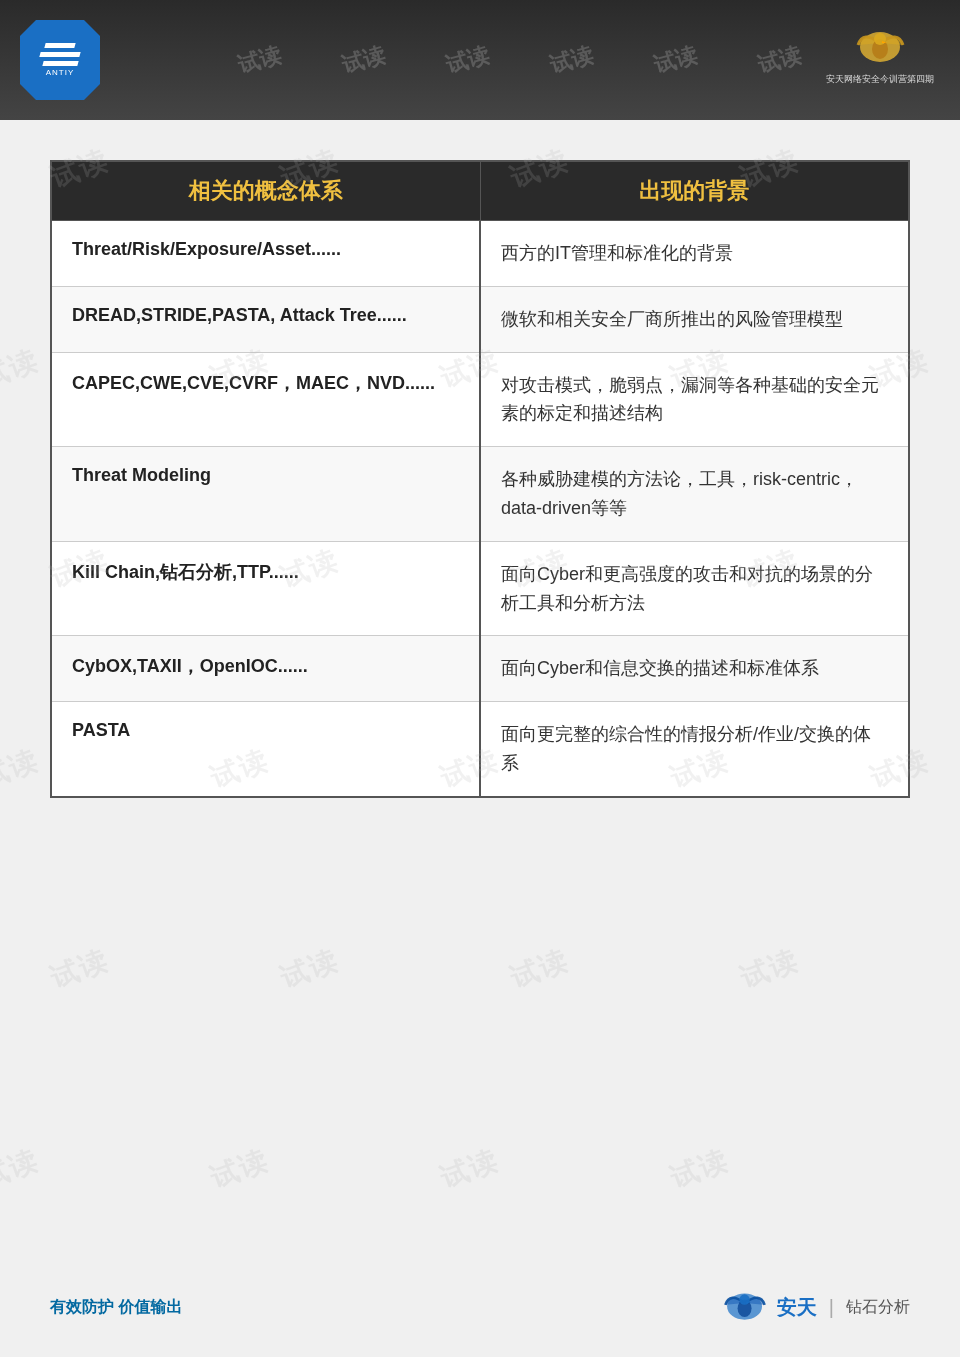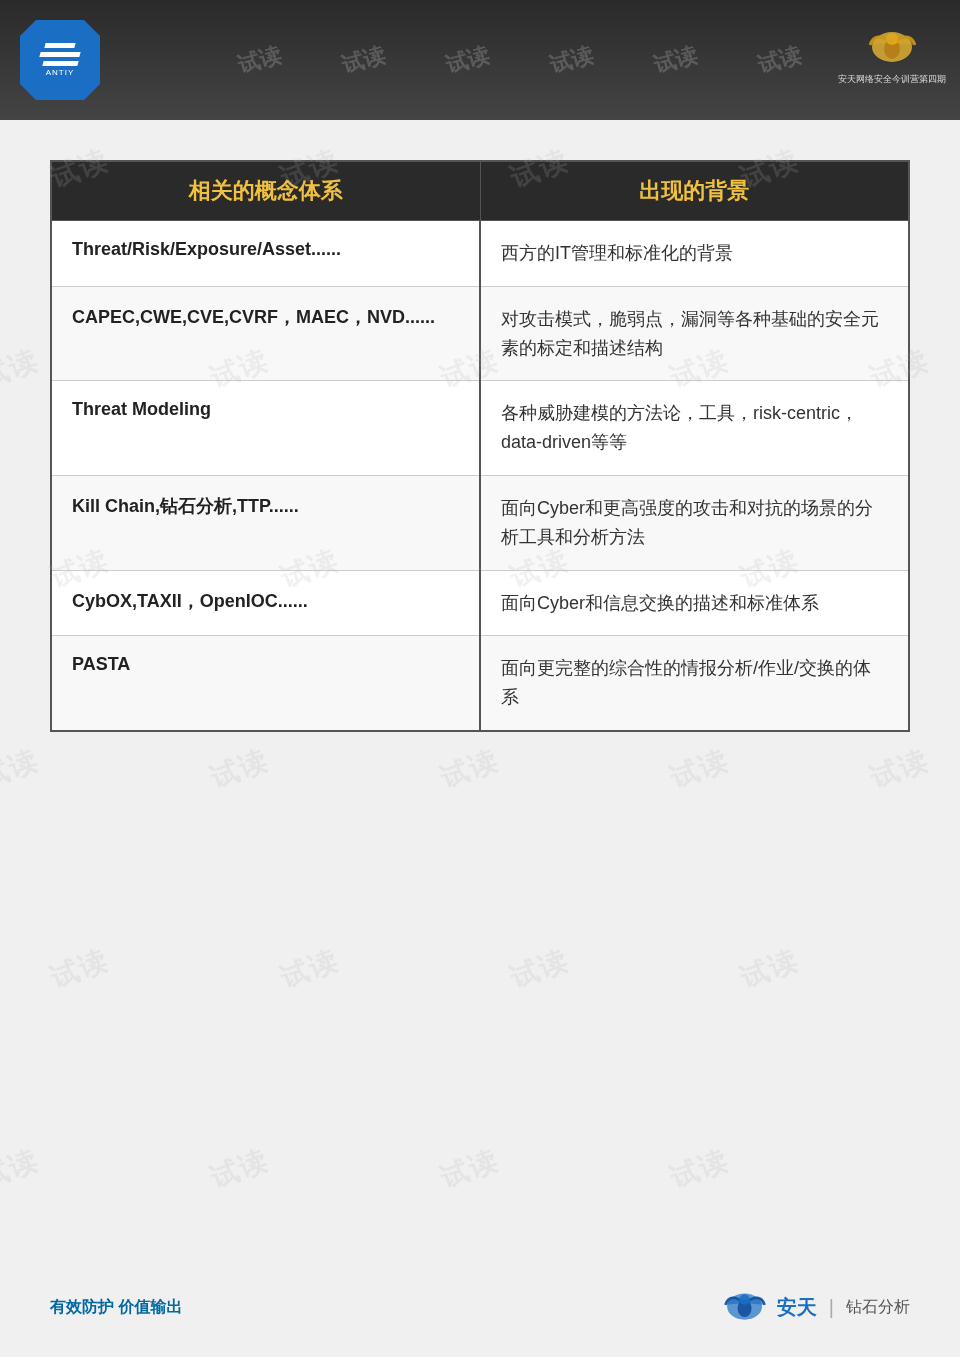--- a/index.html
+++ b/index.html
@@ -82,21 +82,21 @@
     }
     .header-wm {
       color: rgba(200,200,200,0.25);
       font-size: 22px;
       font-weight: bold;
       transform: rotate(-15deg);
     }
 
     .header-right-logo {
       position: absolute;
-      right: 8px;
+      right: 20px;
       top: 15px;
       width: 120px;
       height: 80px;
       display: flex;
       flex-direction: column;
       align-items: center;
       justify-content: center;
     }
     .header-right-text {
       color: rgba(255,255,255,0.8);
@@ -287,20 +287,24 @@
         <th class="table-header-cell">相关的概念体系</th>
         <th class="table-header-cell">出现的背景</th>
       </tr>
     </thead>
     <tbody id="table-body">
     <tr class="table-body-row">
           <td class="table-cell-left">Threat/Risk/Exposure/Asset......</td>
           <td class="table-cell-right">西方的IT管理和标准化的背景</td>
         </tr>
         <tr class="table-body-row">
+          <td class="table-cell-left">DREAD,STRIDE,PASTA, Attack Tree......</td>
+          <td class="table-cell-right">微软和相关安全厂商所推出的风险管理模型</td>
+        </tr>
+        <tr class="table-body-row">
           <td class="table-cell-left">CAPEC,CWE,CVE,CVRF，MAEC，NVD......</td>
           <td class="table-cell-right">对攻击模式，脆弱点，漏洞等各种基础的安全元素的标定和描述结构</td>
         </tr>
         <tr class="table-body-row">
           <td class="table-cell-left">Threat Modeling</td>
           <td class="table-cell-right">各种威胁建模的方法论，工具，risk-centric，data-driven等等</td>
         </tr>
         <tr class="table-body-row">
           <td class="table-cell-left">Kill Chain,钻石分析,TTP......</td>
           <td class="table-cell-right">面向Cyber和更高强度的攻击和对抗的场景的分析工具和分析方法</td>

